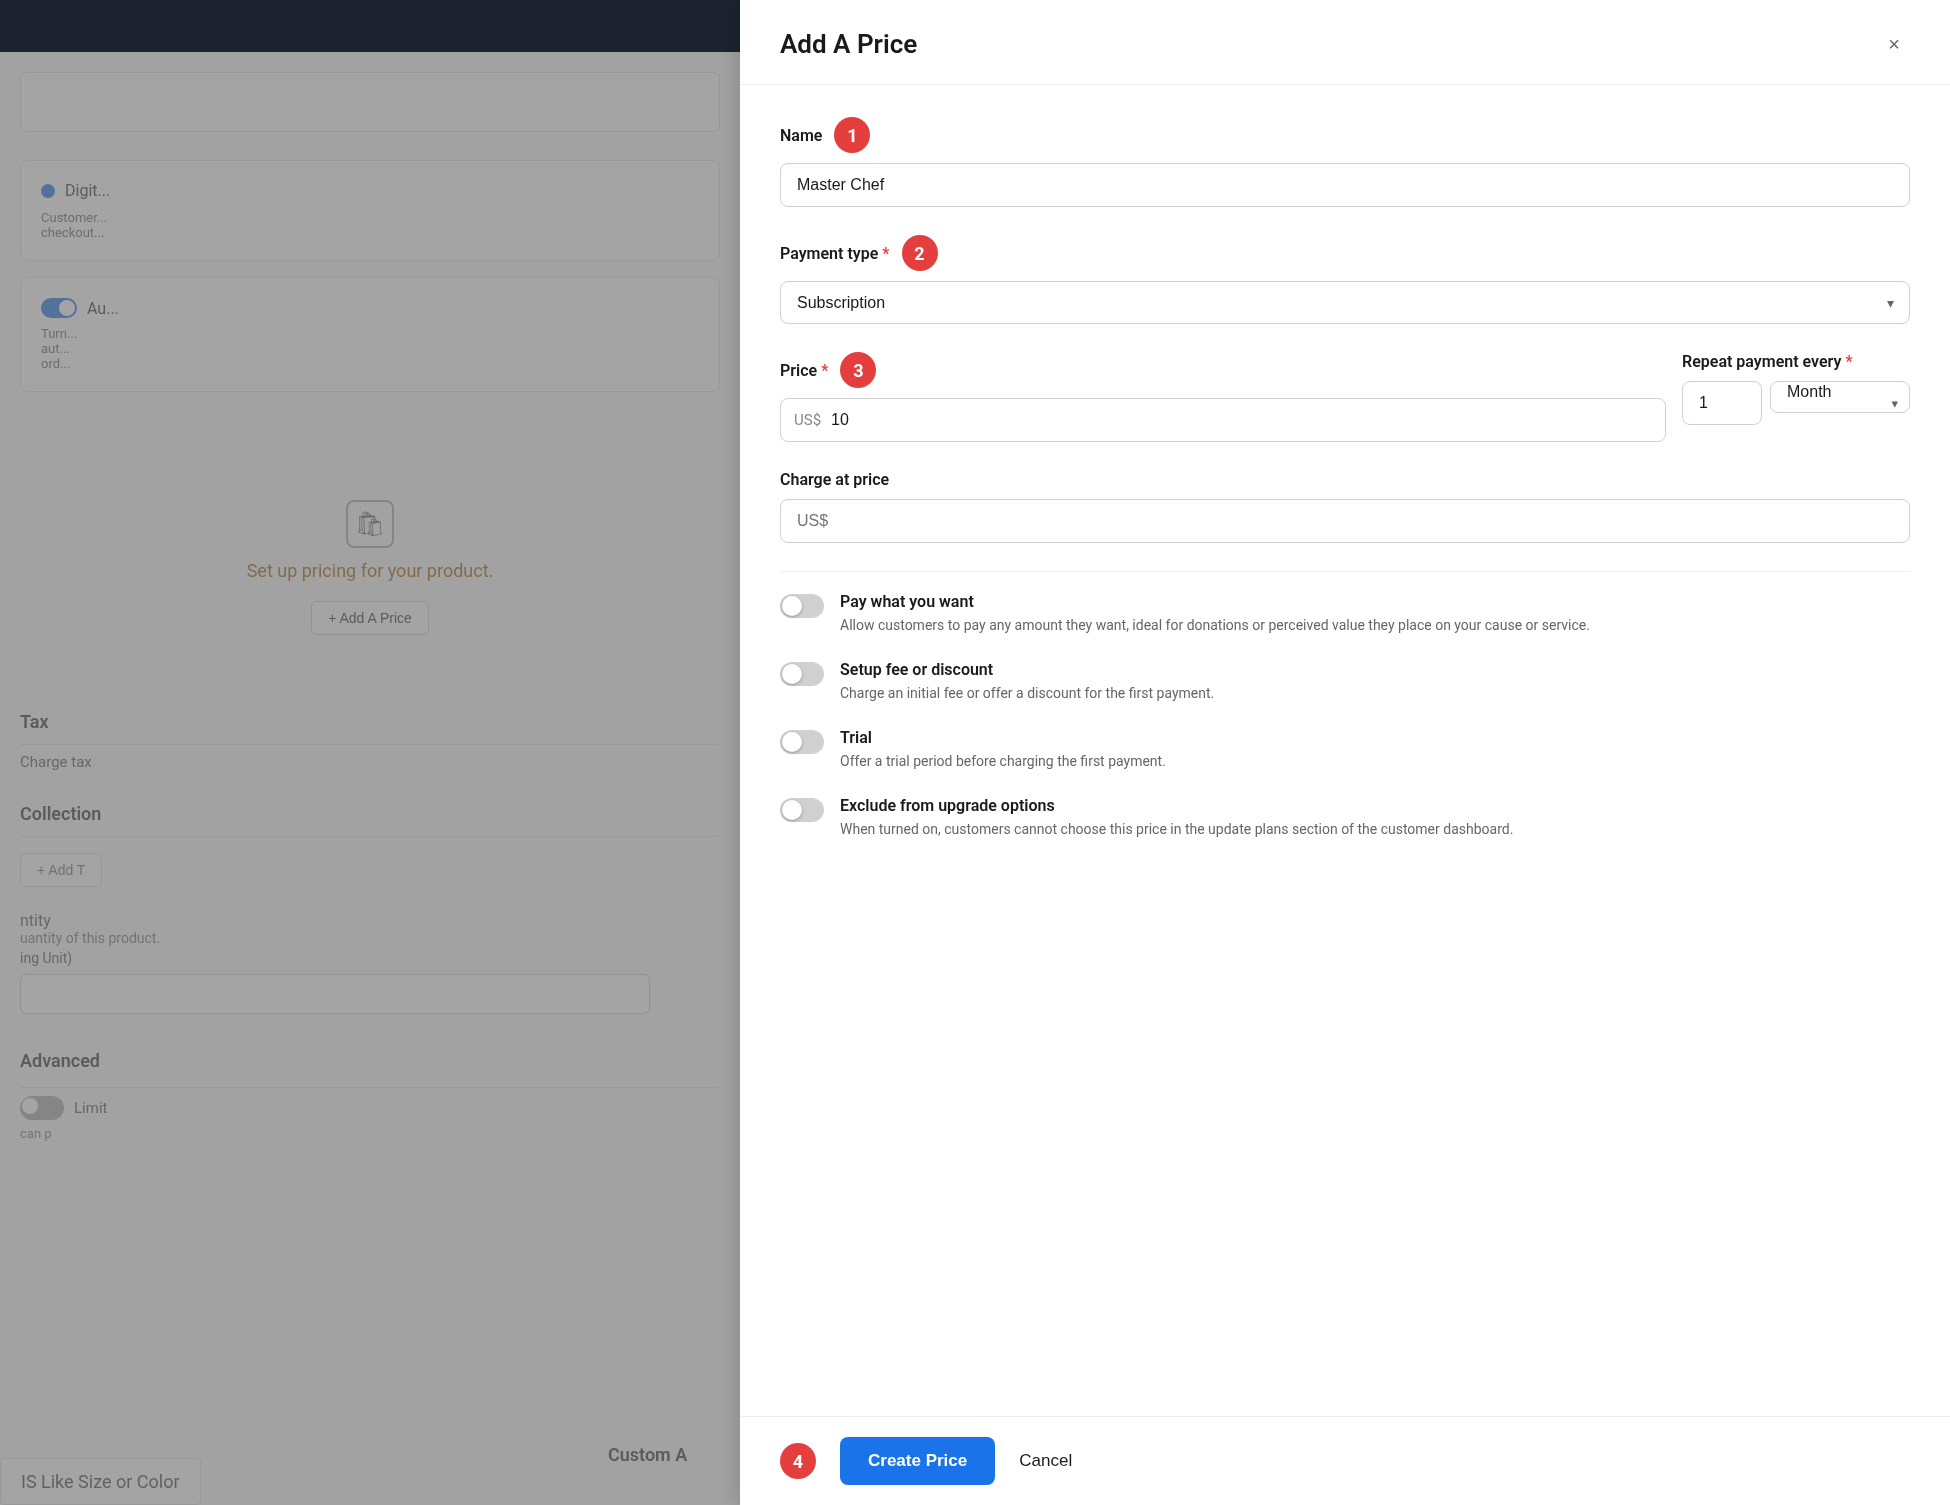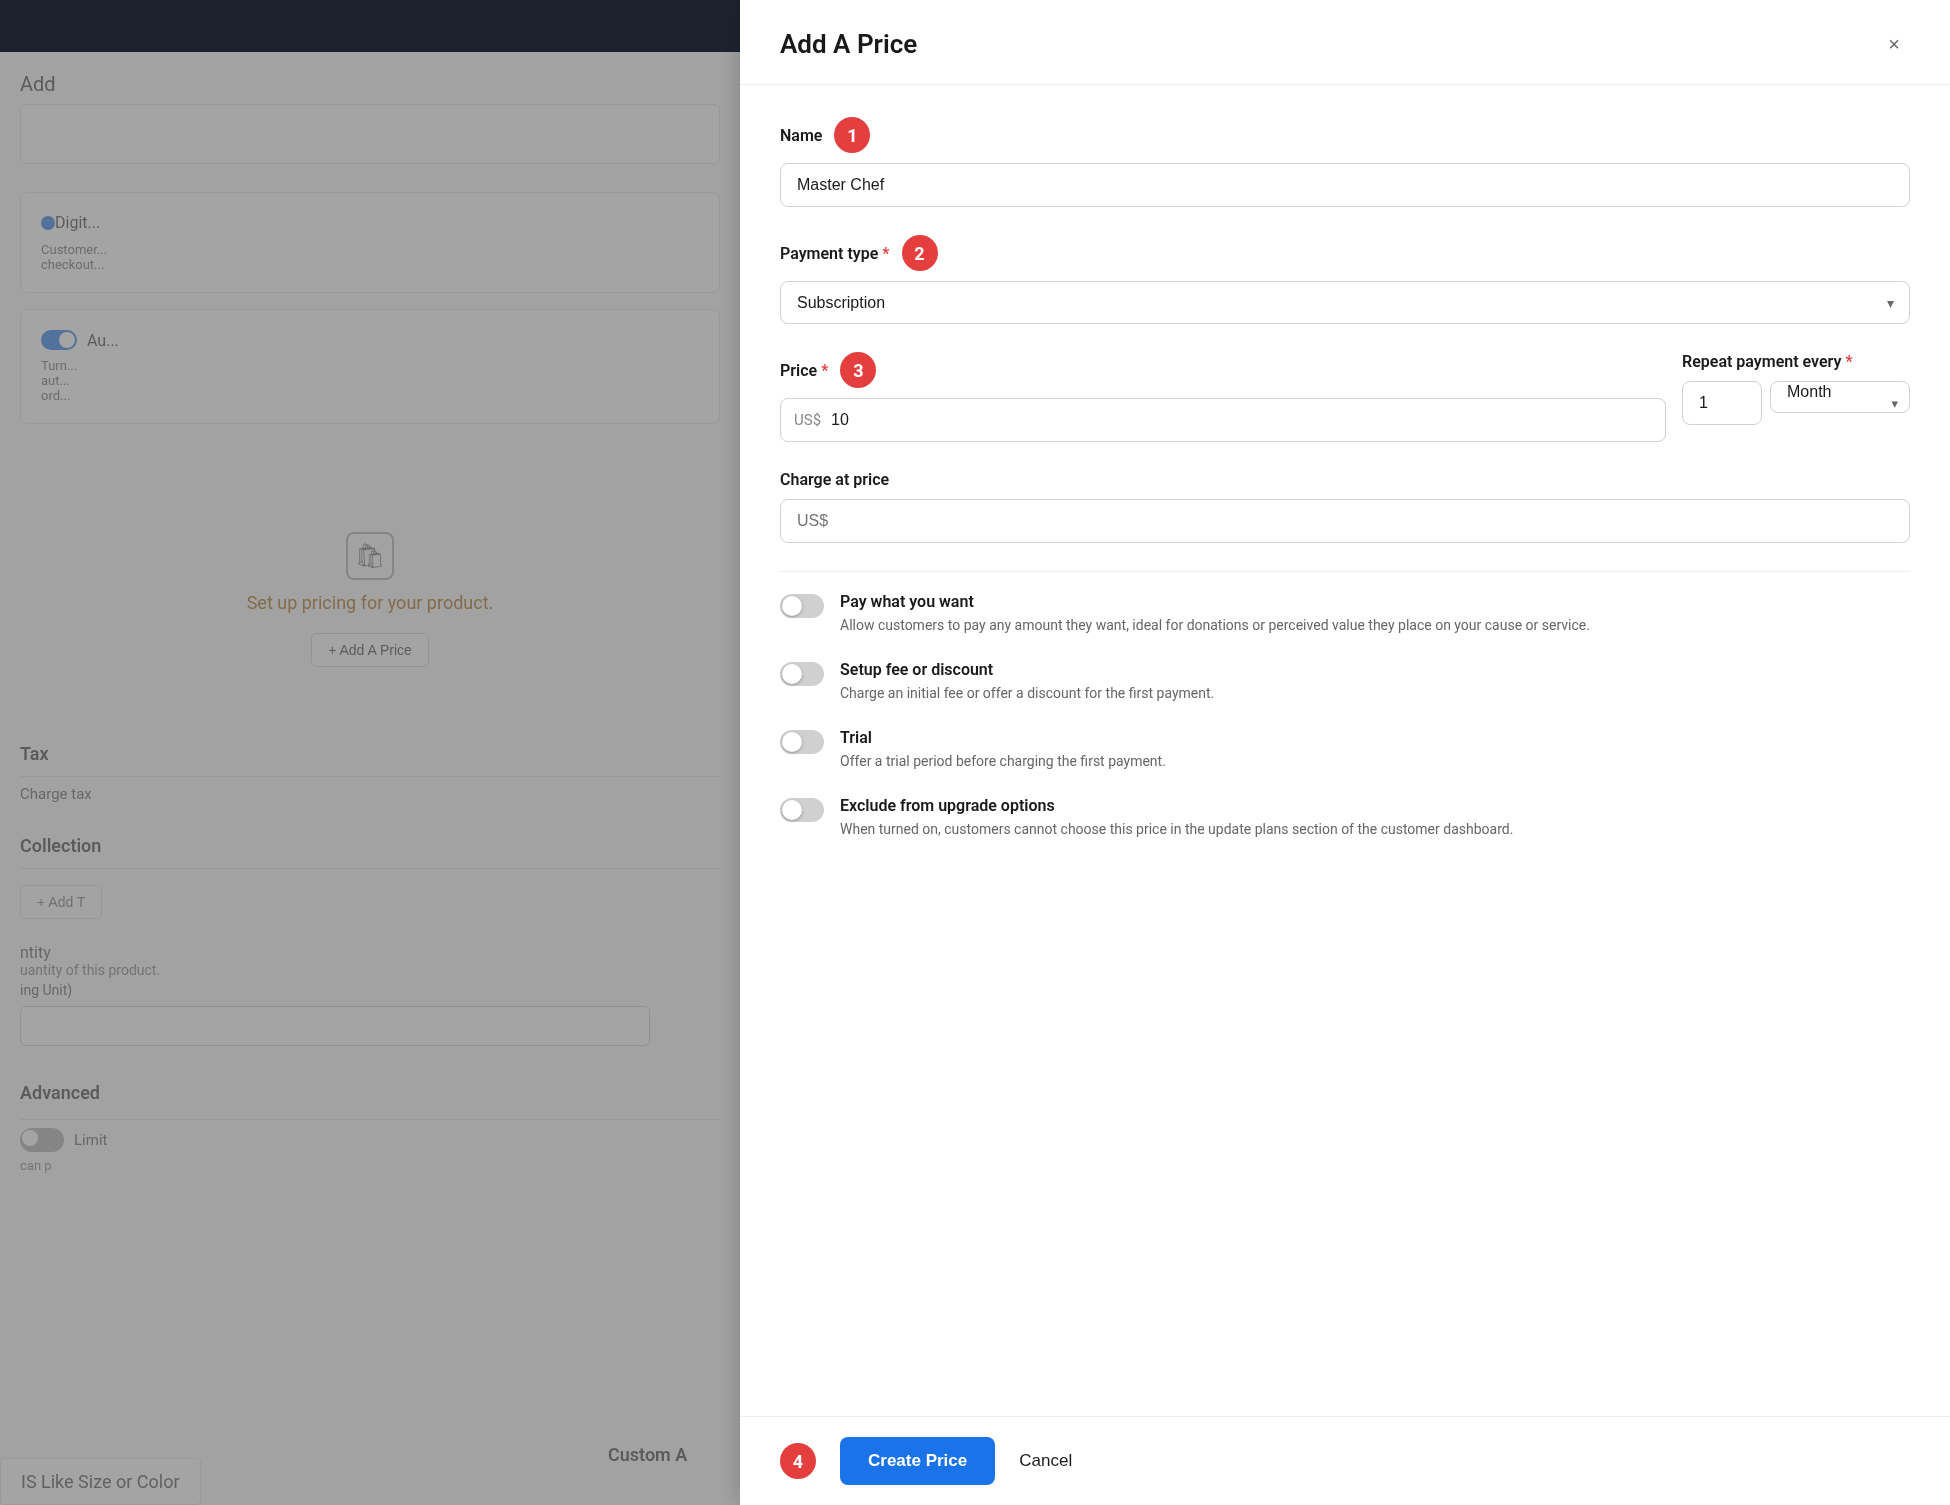--- a/index.html
+++ b/index.html
@@ -438,28 +438,27 @@
     }
   </style>
 </head>
 <body>
 
 <div class="bg-page"></div>
 
 <div class="bg-content">
   <div class="top-bar"></div>
   <div class="bg-main-content">
-    <div style="font-size:20px; color:#333; margin-bottom:8px;">Add</div>
 
     <div style="background:white; border:1px solid #e0e0e0; border-radius:6px; padding:16px; margin-bottom:12px; height:60px;"></div>
 
     <div style="height:16px;"></div>
 
     <div style="background:white; border:1px solid #e0e0e0; border-radius:8px; padding:20px; margin-bottom:16px;">
-      <div style="display:flex; align-items:center; margin-bottom:10px;">
+      <div style="display:flex; align-items:center; gap:10px; margin-bottom:10px;">
         <div class="radio-dot"></div>
         <span style="font-size:16px; color:#333;">Digit...</span>
       </div>
       <div style="font-size:13px; color:#666;">Customer...</div>
       <div style="font-size:13px; color:#666;">checkout...</div>
     </div>
 
     <div style="background:white; border:1px solid #e0e0e0; border-radius:8px; padding:20px; margin-bottom:16px;">
       <div style="display:flex; align-items:center; gap:10px; margin-bottom:8px;">
         <div class="toggle-track" style="background:#1a73e8;">

